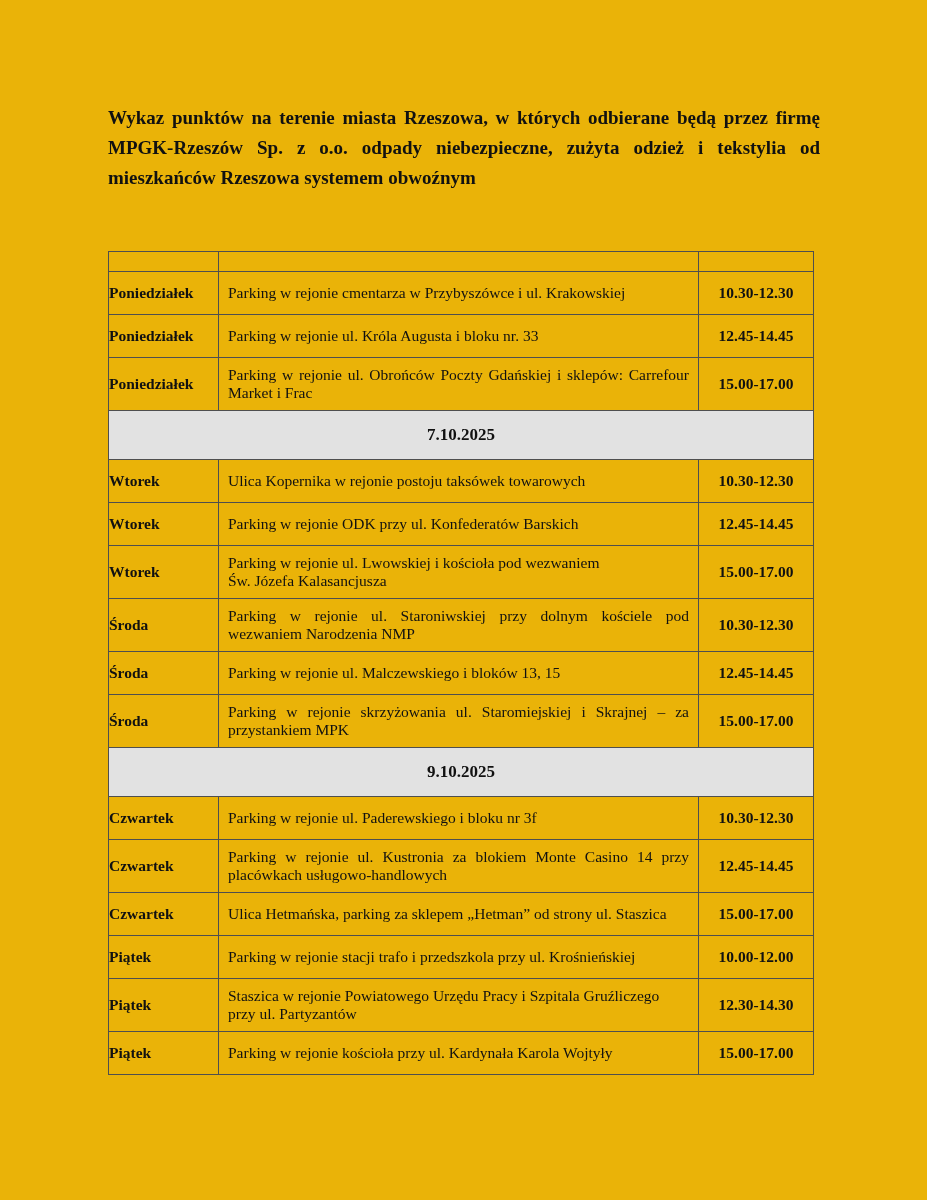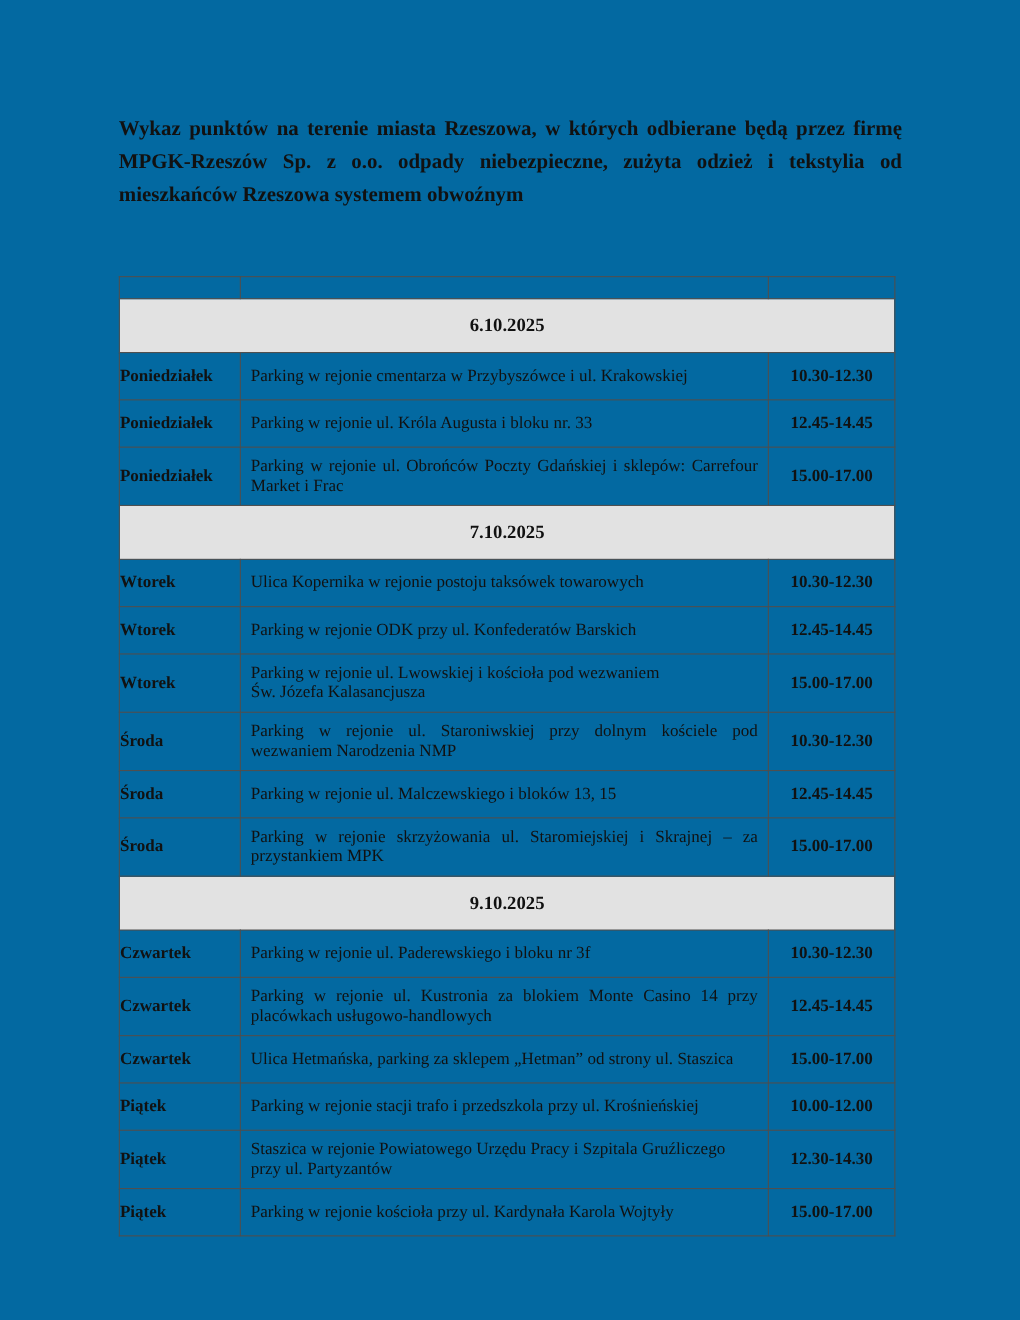--- a/index.html
+++ b/index.html
@@ -6,21 +6,21 @@
     margin: 0;
     padding: 0;
     background: #ffffff;
     font-family: "Liberation Serif", "DejaVu Serif", serif;
     color: #111111;
   }
   .page {
     position: relative;
     width: 927px;
     height: 1200px;
-    background: #0369a1;
+    background: #eab308;
     overflow: hidden;
   }
   .doc-title {
     position: absolute;
     left: 108px;
     top: 103px;
     width: 712px;
     font-size: 19px;
     line-height: 30px;
     font-weight: bold;
@@ -82,23 +82,20 @@
       <col style="width:110px">
       <col style="width:480px">
       <col style="width:115px">
     </colgroup>
     <tbody id="schedule-body">
       <tr class="empty-row">
         <td></td>
         <td></td>
         <td></td>
       </tr>
-    <tr class="section-row">
-          <td colspan="3">6.10.2025</td>
-        </tr>
         <tr class="data-row">
           <td class="day-cell">Poniedziałek</td>
           <td class="loc-cell">Parking w rejonie cmentarza w Przybyszówce i ul. Krakowskiej</td>
           <td class="time-cell">10.30-12.30</td>
         </tr>
         <tr class="data-row">
           <td class="day-cell">Poniedziałek</td>
           <td class="loc-cell">Parking w rejonie ul. Króla Augusta i bloku nr. 33</td>
           <td class="time-cell">12.45-14.45</td>
         </tr>

